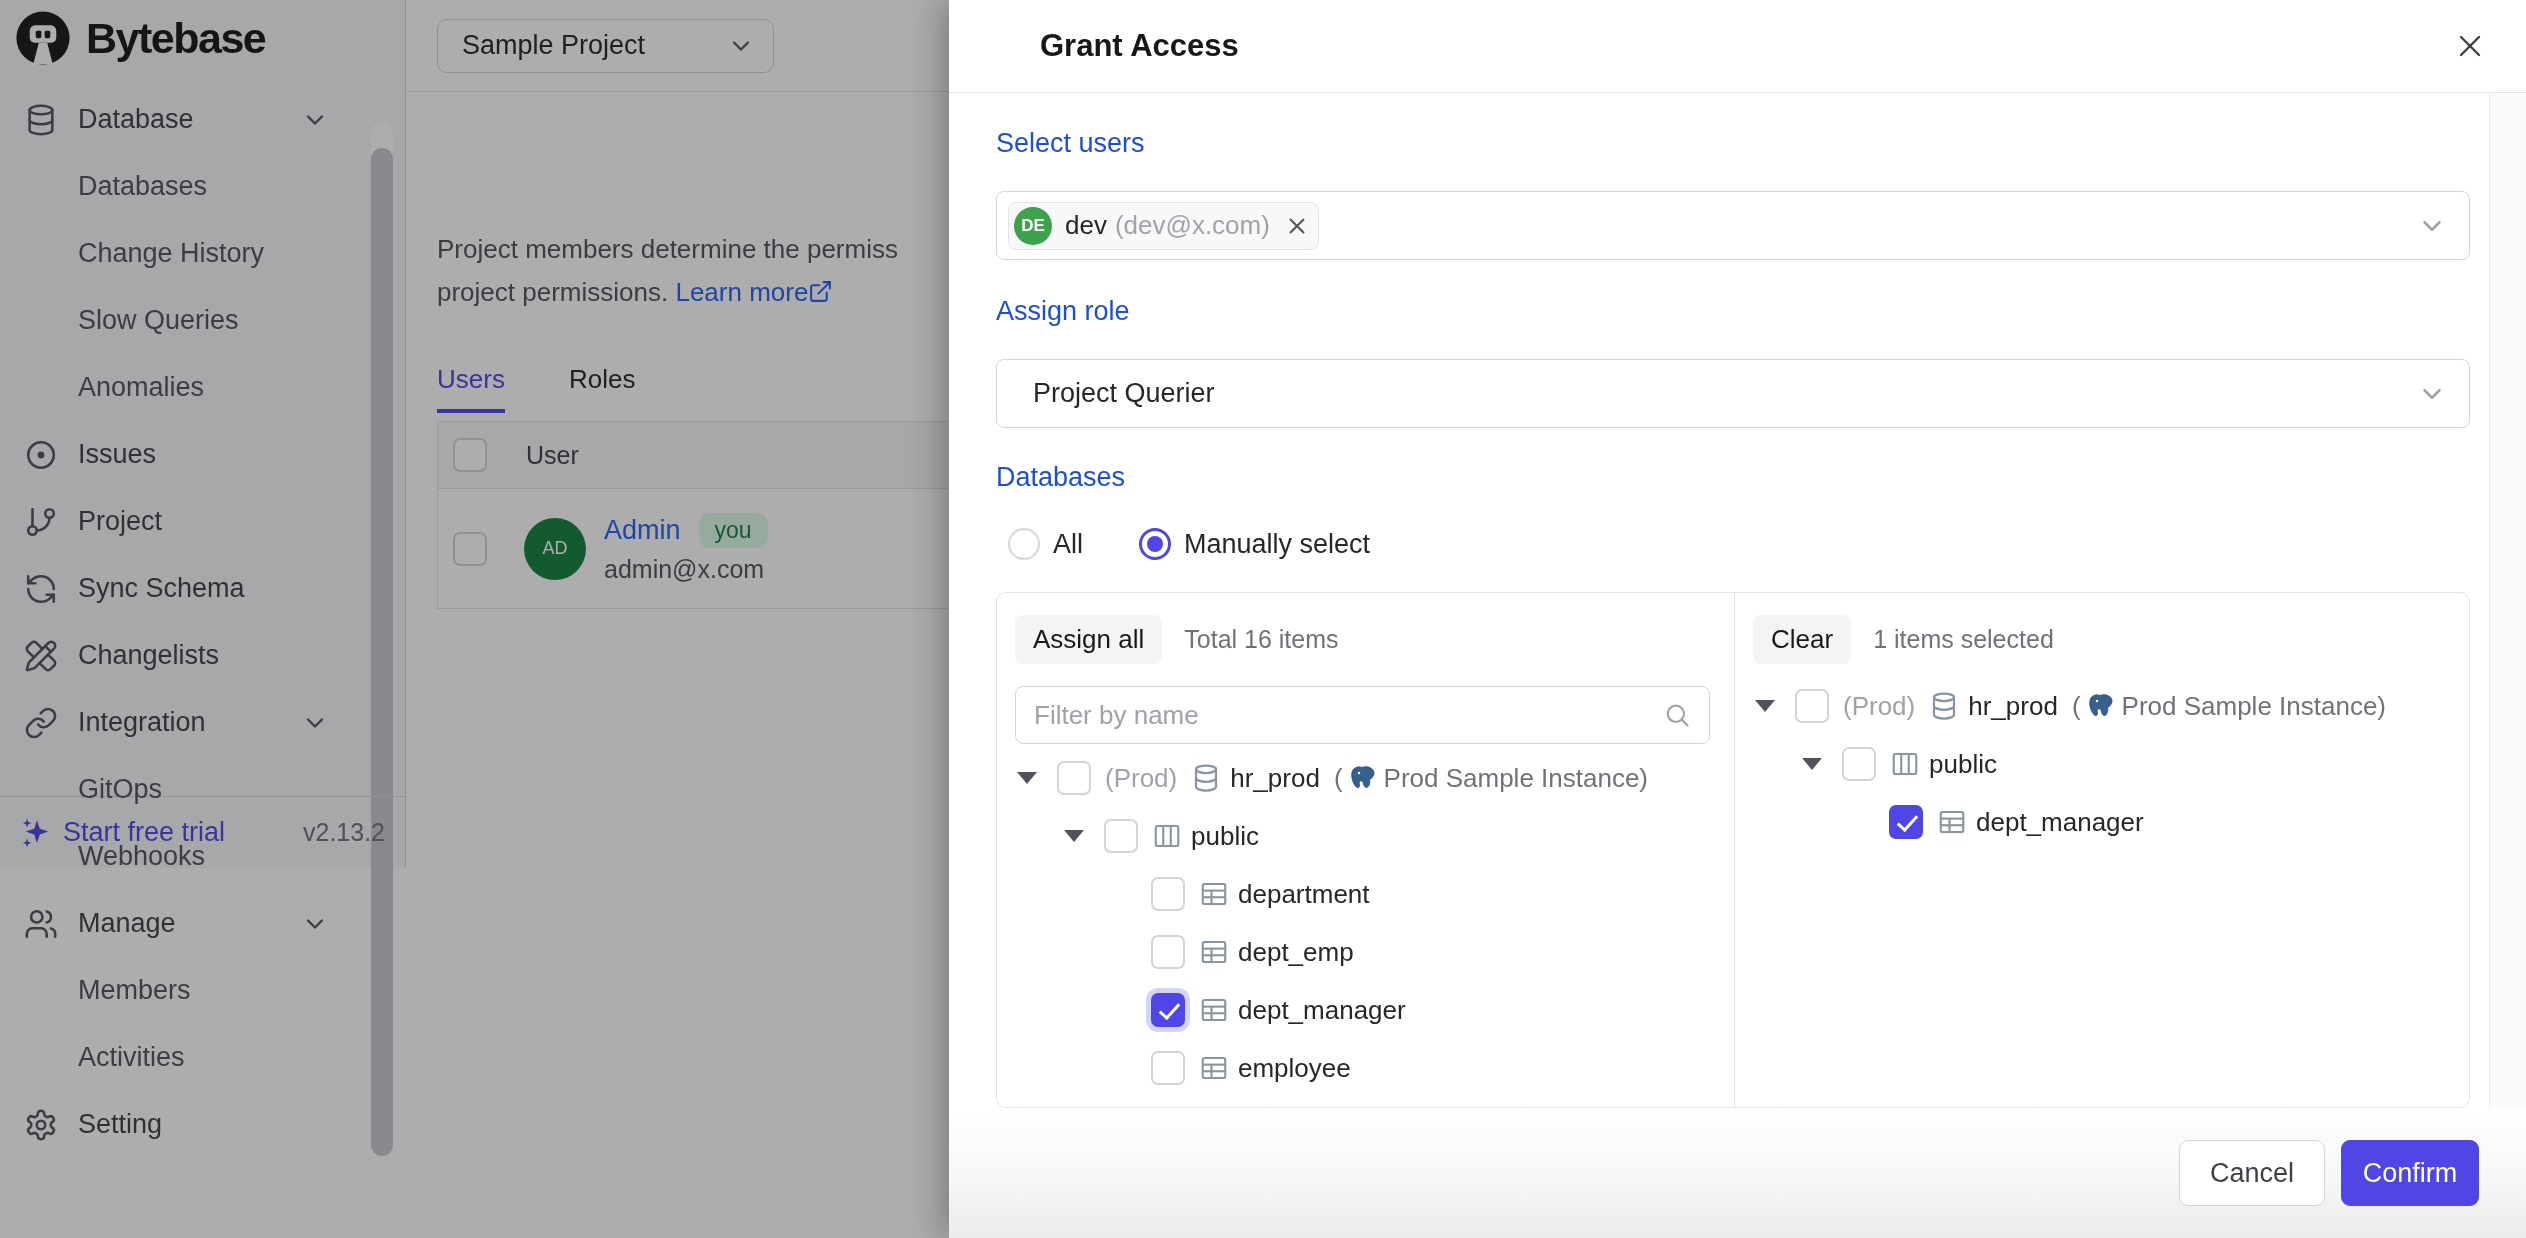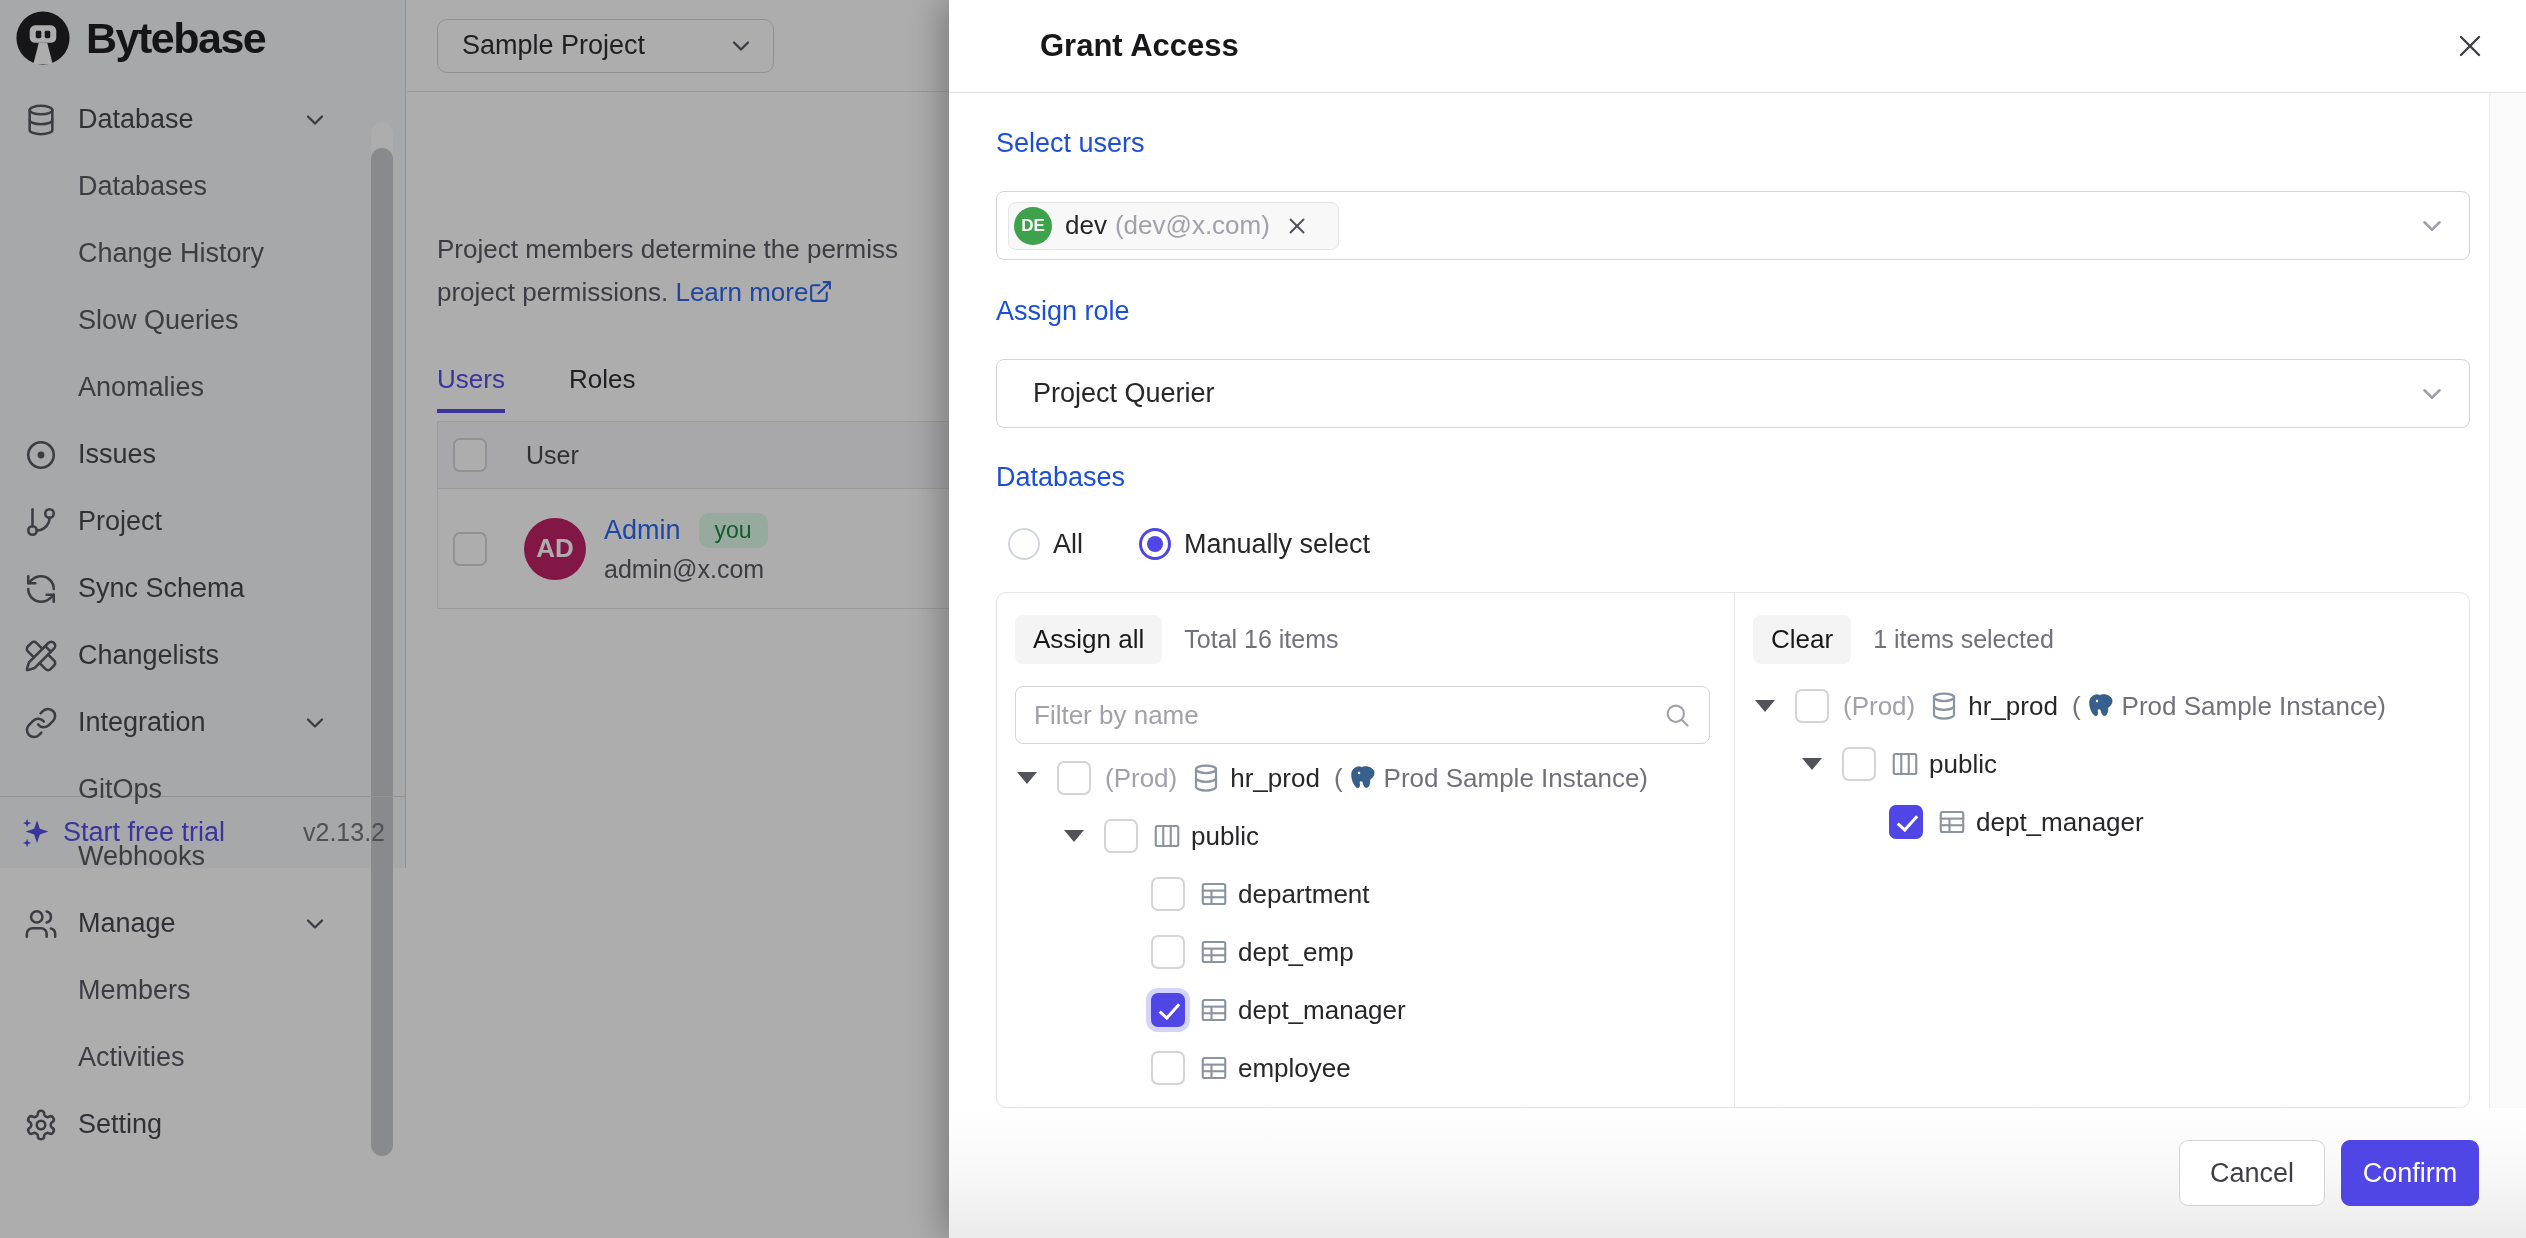--- a/index.html
+++ b/index.html
@@ -48,22 +48,22 @@
   .tabs{display:flex;gap:64px;margin-top:50px;}
   .tab{font-size:26px;color:#27272a;padding-bottom:18px;position:relative;cursor:pointer;}
   .tab.active{color:#4f46e5;}
   .tab.active::after{content:"";position:absolute;left:0;bottom:0;height:4px;width:100%;background:#4f46e5;}
   .member-table{margin-top:8px;width:1400px;border:1px solid #e4e4e7;box-sizing:border-box;}
   .thead{height:66px;background:#f8f8f9;border-bottom:1px solid #e4e4e7;display:flex;align-items:center;}
   .tcheck{width:34px;height:34px;border:2px solid #d4d4d8;border-radius:7px;background:#fff;
           margin-left:15px;box-sizing:border-box;flex:0 0 auto;cursor:pointer;}
   .thcol{font-size:25px;color:#3f3f46;margin-left:39px;}
   .trow-m{height:119px;display:flex;align-items:center;}
-  .av{width:62px;height:62px;border-radius:50%;background:#be185d;color:#fff;display:flex;
-      align-items:center;justify-content:center;font-size:26px;font-weight:bold;margin-left:37px;flex:0 0 auto;}
+  .av{width:62px;height:62px;border-radius:50%;background:#15803d;color:#fff;display:flex;
+      align-items:center;justify-content:center;font-size:18px;font-weight:normal;margin-left:37px;flex:0 0 auto;}
   .minfo{margin-left:18px;}
   .mname-row{display:flex;align-items:center;}
   .mname{font-size:27px;color:#2563eb;cursor:pointer;}
   .badge{margin-left:18px;background:#dcfce7;color:#15803d;font-size:23px;padding:4px 16px;border-radius:10px;}
   .memail{font-size:25px;color:#52525b;margin-top:7px;}
 
   
   .overlay{position:absolute;inset:0;background:rgba(20,20,22,0.35);z-index:20;}
 
   
@@ -72,21 +72,21 @@
   .m-header{height:93px;border-bottom:1px solid #e4e4e7;display:flex;align-items:center;
          padding:0 38px 0 47px;box-sizing:border-box;}
   .m-title{font-size:31px;font-weight:600;color:#18181b;margin-left:44px;}
   .m-close{margin-left:auto;width:36px;height:36px;color:#3f3f46;cursor:pointer;}
   .m-close svg{width:36px;height:36px;}
   .m-label{position:absolute;left:47px;font-size:27px;font-weight:500;color:#1d4ed8;}
   .m-select{position:absolute;left:47px;width:1474px;height:69px;border:1px solid #d4d4d8;
          border-radius:8px;box-sizing:border-box;display:flex;align-items:center;background:#fff;cursor:pointer;}
   .sel-chev{margin-left:auto;width:30px;height:30px;color:#a1a1aa;}
   .chip{display:flex;align-items:center;height:48px;background:#f8f8f9;border:1px solid #e4e4e7;
-        border-radius:8px;padding:0 28px 0 5px;box-sizing:border-box;}
+        border-radius:8px;padding:0 8px 0 5px;box-sizing:border-box;}
   .chip-av{width:38px;height:38px;border-radius:50%;background:#3da24b;color:#fff;font-size:17px;
         font-weight:bold;display:flex;align-items:center;justify-content:center;flex:0 0 auto;}
   .chip-name{margin-left:13px;font-size:26px;color:#27272a;}
   .chip-email{margin-left:8px;font-size:26px;color:#a1a1aa;}
   .chip-x{margin-left:14px;width:26px;height:26px;color:#52525b;cursor:pointer;}
   .chip-x svg{width:26px;height:26px;}
   .radio-row{position:absolute;left:59px;top:528px;display:flex;align-items:flex-end;}
   .radio{width:32px;height:32px;border-radius:50%;border:2px solid #d1d5db;background:#fff;
          box-sizing:border-box;flex:0 0 auto;cursor:pointer;}
   .radio.checked{border:3px solid #4f46e5;position:relative;}

